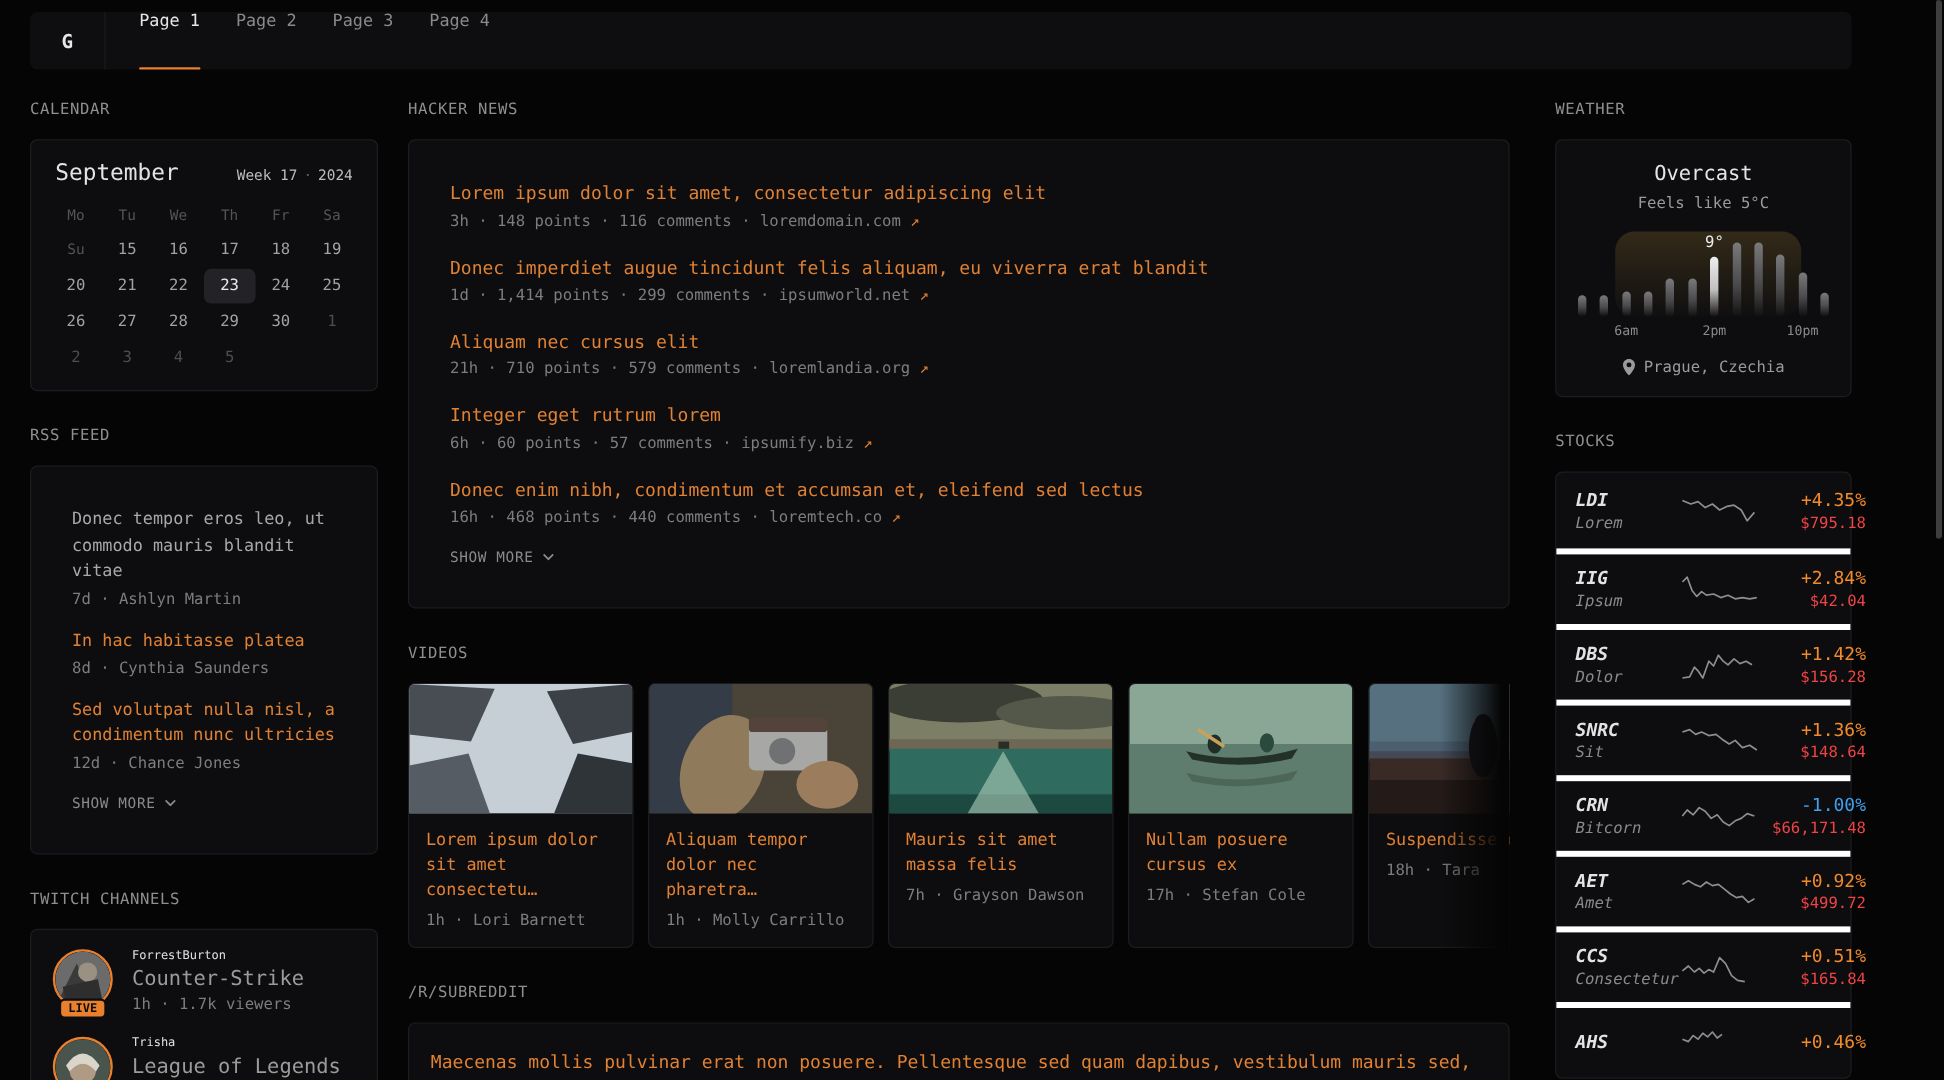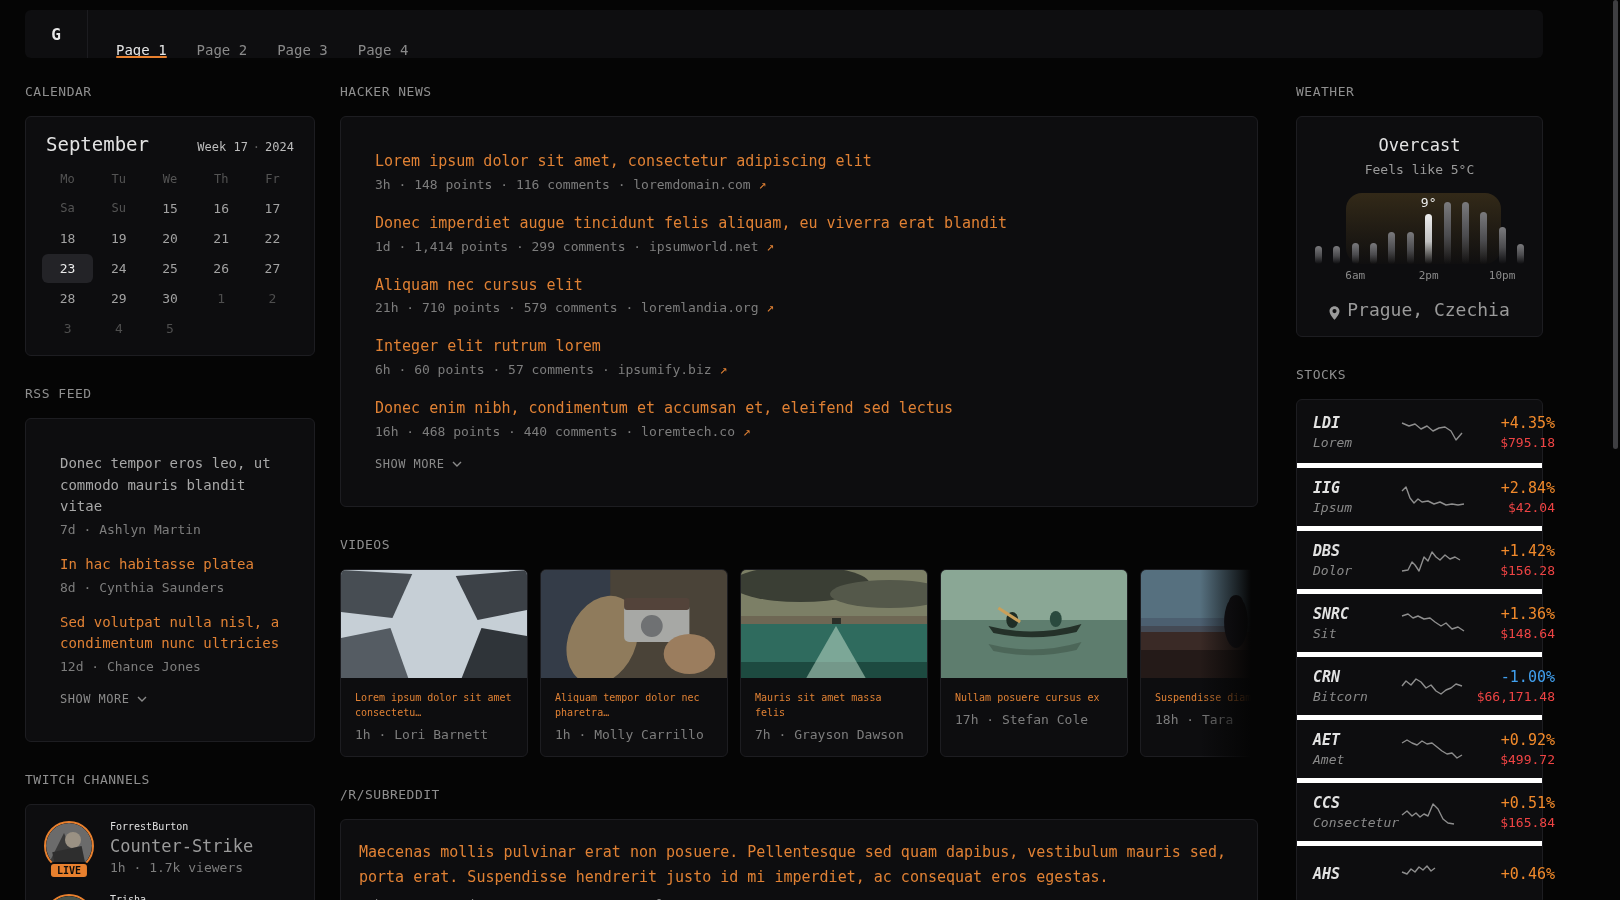--- a/index.html
+++ b/index.html
@@ -9,42 +9,42 @@
     font-family:"DejaVu Sans Mono","Liberation Mono",monospace;
     position:relative;
   }
   .page { width:1518px; margin-left:25px; }
 
   
   .topnav { margin-top:10px; height:48px; background:#0e0e10; border-radius:6px; display:flex; align-items:stretch; }
   .logo { width:63px; display:flex; align-items:center; justify-content:center;
           color:#e8e8e8; font-weight:bold; font-size:16px; border-right:1px solid #1c1c20; }
   .tabs { display:flex; gap:30px; margin-left:28px; }
-  .tab { position:relative; display:flex; align-items:flex-end; font-size:14px; color:#8a8a8a; cursor:pointer; }
+  .tab { position:relative; display:flex; align-items:flex-start; font-size:14px; color:#8a8a8a; cursor:pointer; }
   .tab.active { color:#e5e5e5; }
   .tab .underline { display:none; }
   .tab.active .underline { display:block; position:absolute; left:0; right:0; bottom:0; height:2px; background:#e8802e; border-radius:1px; }
 
   
   .columns { display:flex; margin-top:26px; align-items:flex-start; }
   .col-left  { width:290px; flex:none; }
   .col-mid   { width:918px; flex:none; margin-left:25px; }
   .col-right { width:247px; flex:none; margin-left:38px; }
 
   .section { margin-bottom:30px; }
   .section-title { font-size:13px; color:#8f8f8f; letter-spacing:.5px; margin-bottom:17px; }
   .card { background:#0d0d0f; border:1px solid #1d1d21; border-radius:6px; }
 
   
   .cal-card { padding:16px 16px 12px; }
   .cal-head { display:flex; justify-content:space-between; align-items:baseline; padding:0 4px; margin-bottom:10px; }
   .cal-month { font-size:19px; color:#e3e3e3; }
   .cal-week { font-size:12px; color:#bdbdbd; }
   .cal-week .dim { color:#5f5f5f; margin:0 5px; }
-  .cal-grid { display:grid; grid-template-columns:repeat(5,1fr); text-align:center; row-gap:1px; }
+  .cal-grid { display:grid; grid-template-columns:repeat(6,1fr); text-align:center; row-gap:1px; }
   .cal-dow { font-size:12px; color:#545454; padding:7px 0; }
   .cal-cell { font-size:13px; color:#a2a2a2; padding:7px 0; border-radius:6px; }
   .cal-cell.selected { background:#232327; color:#eaeaea; }
   .cal-cell.muted { color:#4e4e4e; }
 
   
   .feed-card { padding:34px; }
   .feed-item + .feed-item { margin-top:17px; }
   .feed-title { font-size:14px; line-height:1.55; color:#e08134; cursor:pointer; }
   .feed-title.muted-link { color:#a8a8a8; }
@@ -67,21 +67,21 @@
     padding:1px 6px; border-radius:5px; border:2px solid #0d0d0f; }
   .tw-name { font-size:10px; color:#e0e0e0; cursor:pointer; }
   .tw-game { font-size:17px; color:#9b9b9b; margin-top:4px; }
   .tw-meta { font-size:13px; color:#7d7d7d; margin-top:4px; }
 
   
   .videos-row { display:flex; gap:12px; overflow:hidden; position:relative; }
   .video-card { width:188px; flex:none; overflow:hidden; cursor:pointer; }
   .video-thumb { width:186px; height:108px; display:block; }
   .video-body { padding:12px 14px 14px; }
-  .video-title { font-size:10px; line-height:1.5; color:#e08134; }
+  .video-title { font-size:14px; line-height:1.5; color:#e08134; }
   .video-meta { font-size:13px; color:#7d7d7d; margin-top:7px; }
   .fade-right { position:absolute; top:0; right:0; width:58px; height:100%;
     background:linear-gradient(90deg, rgba(5,5,5,0), #050505 88%); pointer-events:none; }
 
   
   .sub-card { padding:20px 18px; min-height:132px; }
   .sub-title { font-size:15px; line-height:1.7; color:#e08134; cursor:pointer; }
   .sub-meta { font-size:13px; color:#7d7d7d; margin-top:6px; }
 
   
@@ -95,21 +95,21 @@
     display:flex; justify-content:space-between; align-items:flex-end; }
   .wslot { position:relative; width:7px; display:flex; align-items:flex-end; }
   .wbar { width:7px; border-radius:4px;
     background:linear-gradient(180deg,#7a7a7d 0%,#4b4b4e 55%,rgba(60,60,63,0) 100%); }
   .wslot.hl .wbar { background:linear-gradient(180deg,#eeeeee 0%,#c0c0c0 55%,rgba(170,170,170,0) 100%); }
   .wtemp { position:absolute; bottom:calc(100% + 4px); left:50%; transform:translateX(-50%);
     font-size:13px; color:#ececec; white-space:nowrap; }
   .wlabels { position:absolute; left:0; right:0; bottom:0; display:flex; justify-content:space-between; }
   .wlslot { position:relative; width:7px; height:14px; }
   .wlabel { position:absolute; top:0; left:50%; transform:translateX(-50%); font-size:11px; color:#8a8a8a; white-space:nowrap; }
-  .w-loc { margin-top:16px; display:flex; justify-content:center; align-items:flex-end; gap:7px; font-size:18px; color:#9a9a9a; }
+  .w-loc { margin-top:16px; display:flex; justify-content:center; align-items:flex-start; gap:7px; font-size:13px; color:#9a9a9a; }
 
   
   .stocks-card { padding:0; }
   .stock-row { display:flex; align-items:center; height:63px; padding:0 16px; cursor:pointer; }
   .stock-row + .stock-row { border-top:5px solid #ffffff; }
   .stock-id { width:88px; flex:none;font-style:italic; }
   .stock-sym { font-size:15px; font-weight:bold; color:#e3e3e3; }
   .stock-name { font-size:13px; color:#8a8a8a; margin-top:3px; }
   .stock-spark { flex:1; display:flex; justify-content:center; }
   .stock-spark svg { width:64px; height:27px; }
@@ -287,21 +287,21 @@
           </div>
           <div class="feed-item">
             <div class="feed-title">Donec imperdiet augue tincidunt felis aliquam, eu viverra erat blandit</div>
             <div class="feed-meta"><span>1d · 1,414 points · 299 comments · ipsumworld.net</span> <span class="ext-arrow">↗</span></div>
           </div>
           <div class="feed-item">
             <div class="feed-title">Aliquam nec cursus elit</div>
             <div class="feed-meta"><span>21h · 710 points · 579 comments · loremlandia.org</span> <span class="ext-arrow">↗</span></div>
           </div>
           <div class="feed-item">
-            <div class="feed-title">Integer elit rutrum lorem</div>
+            <div class="feed-title">Integer eget rutrum lorem</div>
             <div class="feed-meta"><span>6h · 60 points · 57 comments · ipsumify.biz</span> <span class="ext-arrow">↗</span></div>
           </div>
           <div class="feed-item">
             <div class="feed-title">Donec enim nibh, condimentum et accumsan et, eleifend sed lectus</div>
             <div class="feed-meta"><span>16h · 468 points · 440 comments · loremtech.co</span> <span class="ext-arrow">↗</span></div>
           </div>
           <div class="show-more">
             <span>SHOW MORE</span>
             <svg width="10" height="6" viewBox="0 0 10 6">
                 <polyline points="1,1 5,5 9,1" fill="none" stroke="#8a8a8a" stroke-width="1.4"></polyline>

